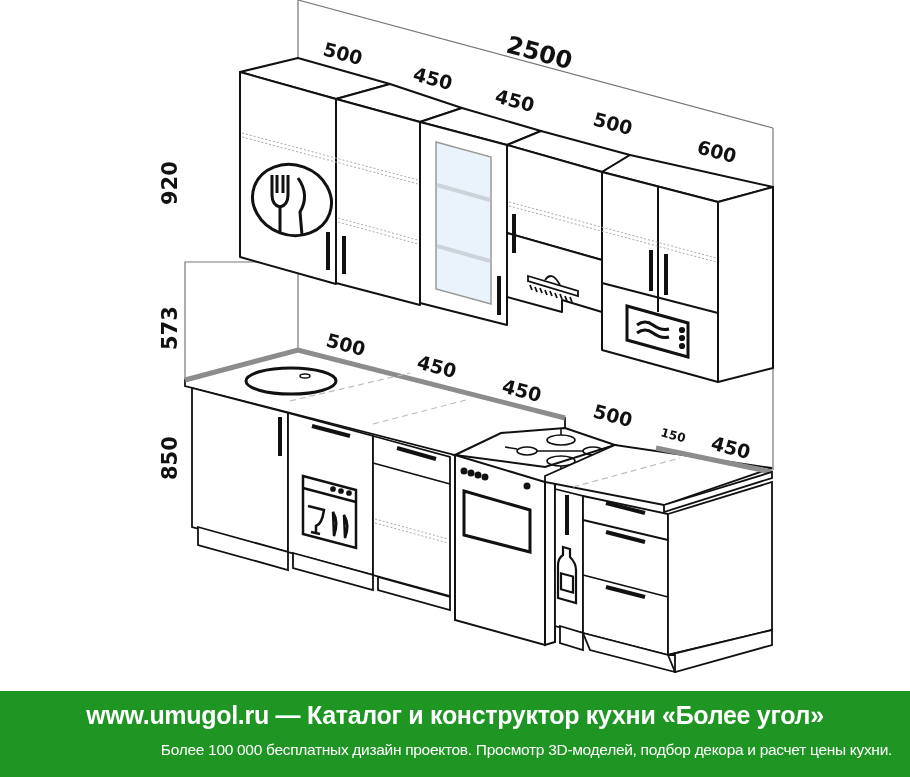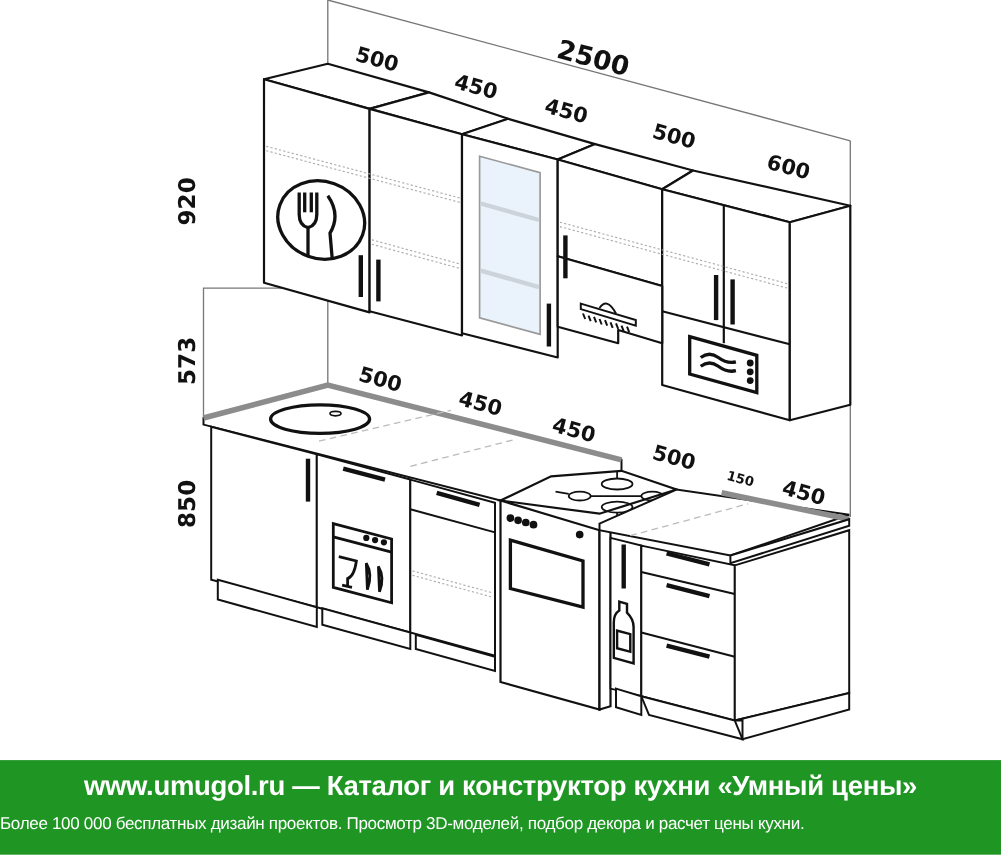--- a/index.html
+++ b/index.html
@@ -1,21 +1,21 @@
 <!DOCTYPE html>
 <html><head>
 <meta charset="utf-8">
 <style>
   html, body { margin: 0; padding: 0; background: #ffffff; }
   body { width: 910px; height: 777px; position: relative; overflow: hidden; font-family: "DejaVu Sans", sans-serif; }
   #diagram { position: absolute; left: 0; top: 0; width: 910px; height: 691px; }
   .dim { font-family: "DejaVu Sans", sans-serif; font-weight: bold; fill: #111; }
   .banner { position: absolute; left: 0; top: 691px; width: 910px; height: 86px; background: #1f9624; color: #fff; }
   .banner-title { position: absolute; left: 0; width: 910px; top: 10px; text-align: center; font-family: "Liberation Sans", sans-serif; font-weight: bold; font-size: 25px; letter-spacing: -0.3px; white-space: nowrap; }
-  .banner-sub { position: absolute; left: 0; width: 892px; top: 50px; text-align: left; font-family: "Liberation Sans", sans-serif; font-size: 15.5px; letter-spacing: -0.3px; white-space: nowrap; }
+  .banner-sub { position: absolute; left: 0; width: 892px; top: 50px; text-align: right; font-family: "Liberation Sans", sans-serif; font-size: 15.5px; letter-spacing: -0.3px; white-space: nowrap; }
 </style>
 </head>
 <body>
 
 <svg id="diagram" viewBox="0 0 910 691" xmlns="http://www.w3.org/2000/svg">
 
   <g fill="none" stroke="#777" stroke-width="1.2">
     <polyline points="298,0 298,58"></polyline>
     <line x1="298" y1="0" x2="773" y2="128"></line>
     <line x1="773" y1="128" x2="773" y2="470"></line>
@@ -202,15 +202,15 @@
     <text class="dim" font-size="19" transform="translate(325,346) rotate(15)">500</text>
     <text class="dim" font-size="19" transform="translate(416,368) rotate(15)">450</text>
     <text class="dim" font-size="19" transform="translate(501,392) rotate(15)">450</text>
     <text class="dim" font-size="19" transform="translate(592,417) rotate(15)">500</text>
     <text class="dim" font-size="12" transform="translate(660,436) rotate(15)">150</text>
     <text class="dim" font-size="19" transform="translate(710,449) rotate(15)">450</text>
   </g>
 </svg>
 
 <div class="banner">
-  <div class="banner-title">www.umugol.ru — Каталог и конструктор кухни «Умный цены»</div>
+  <div class="banner-title">www.umugol.ru — Каталог и конструктор кухни «Более угол»</div>
   <div class="banner-sub">Более 100 000 бесплатных дизайн проектов. Просмотр 3D-моделей, подбор декора и расчет цены кухни.</div>
 </div>
 
 </body></html>

